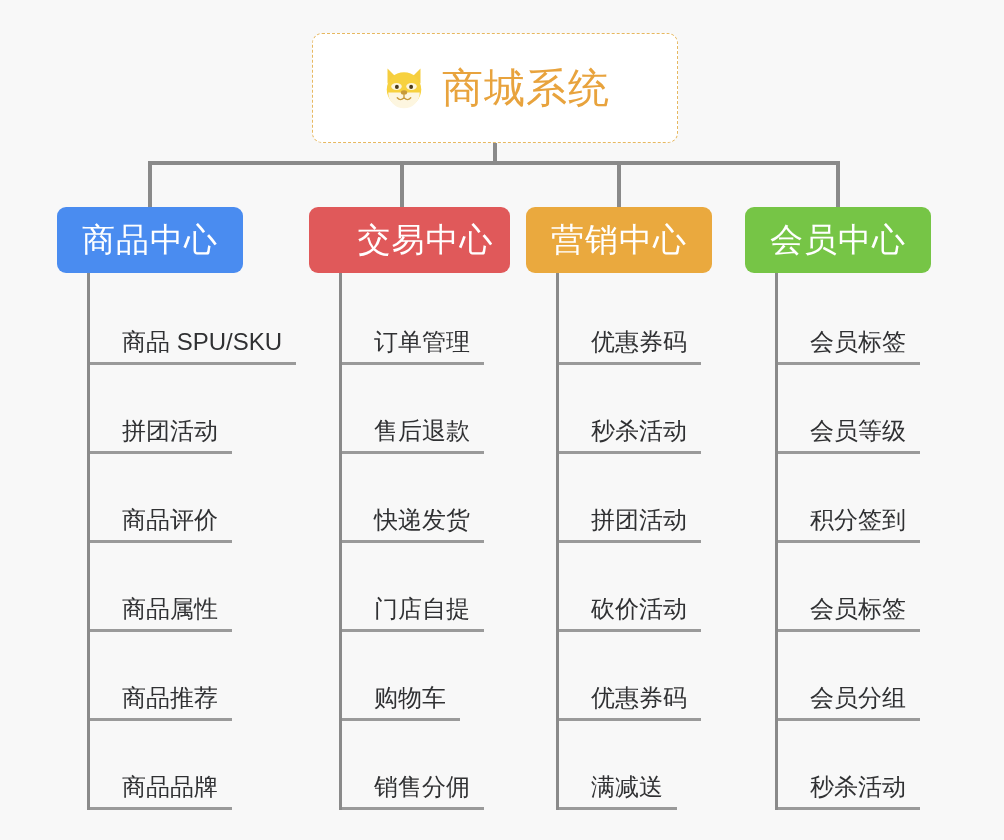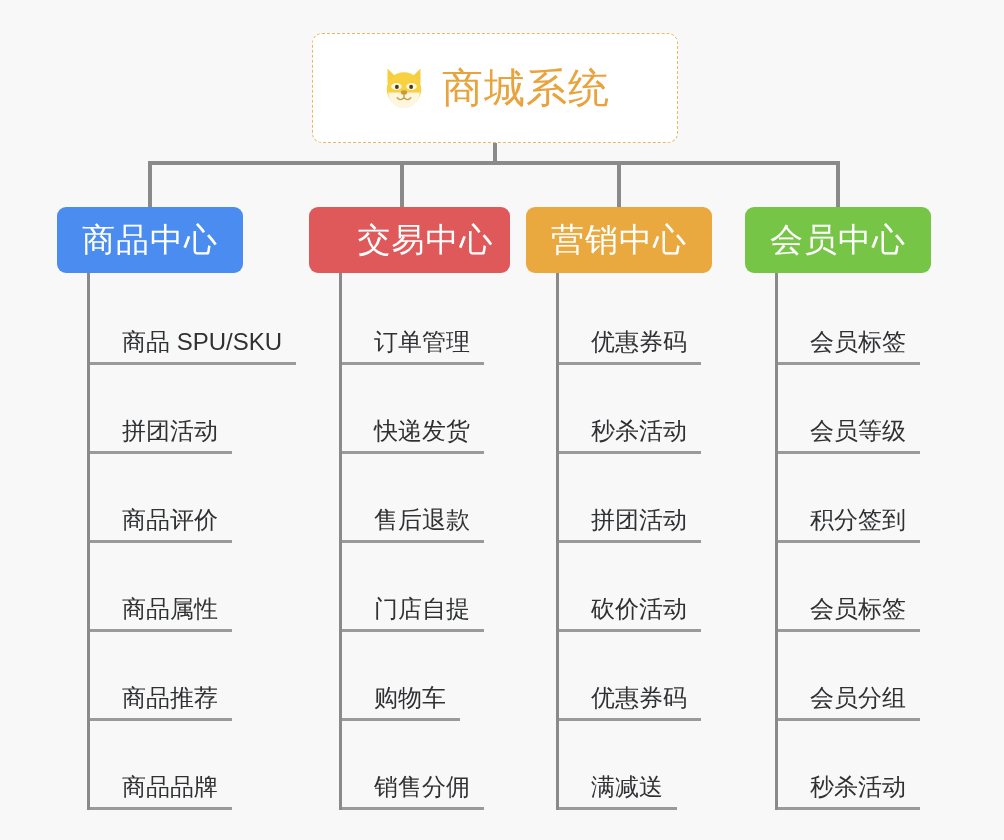--- a/index.html
+++ b/index.html
@@ -191,24 +191,24 @@
 
   <div class="column col-2">
     <div class="cat-header" style="background: rgb(224, 89, 90);">
       <span>交易中心</span>
     </div>
     <div class="leaf-list">
       <div class="leaf-item">
           <span class="leaf-label">订单管理</span>
         </div>
       <div class="leaf-item">
+          <span class="leaf-label">售后退款</span>
+        </div>
+      <div class="leaf-item">
           <span class="leaf-label">快递发货</span>
-        </div>
-      <div class="leaf-item">
-          <span class="leaf-label">售后退款</span>
         </div>
       <div class="leaf-item">
           <span class="leaf-label">门店自提</span>
         </div>
       <div class="leaf-item">
           <span class="leaf-label">购物车</span>
         </div>
       <div class="leaf-item">
           <span class="leaf-label">销售分佣</span>
         </div>

